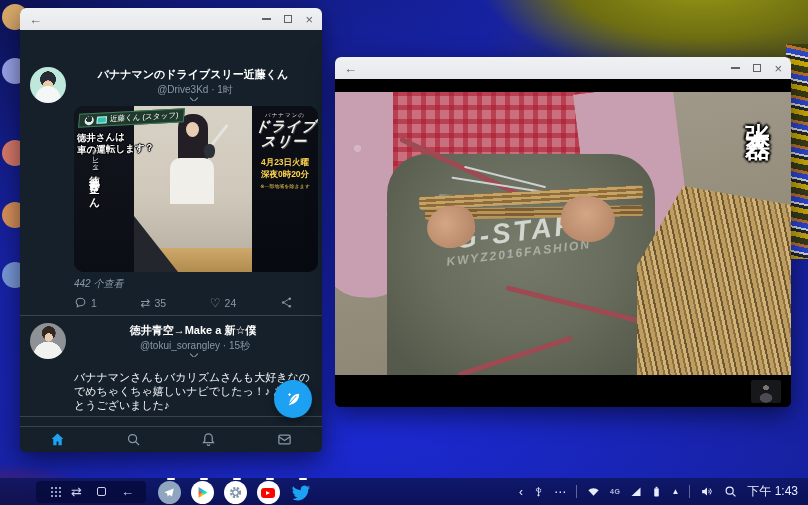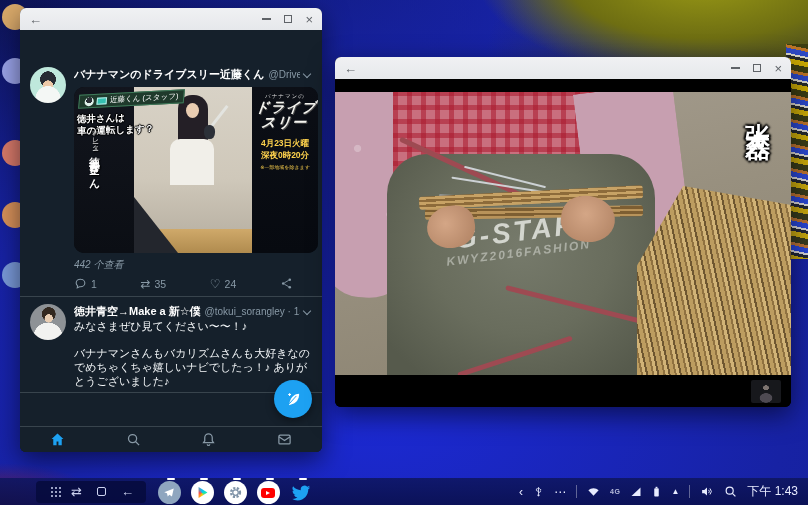--- a/index.html
+++ b/index.html
@@ -42,21 +42,21 @@
       radial-gradient(circle at 50% 88%, #f4f7f5 0 34%, transparent 35%),
       radial-gradient(circle at 50% 52%, #edc9a8 0 20%, transparent 21%),
       radial-gradient(circle at 50% 34%, #272b33 0 26%, transparent 27%),
       #bfe8dc; }
   .av2 { background:
       radial-gradient(circle at 50% 92%, #f2f2f0 0 38%, transparent 39%),
       radial-gradient(circle at 52% 40%, #e9cdb2 0 14%, transparent 15%),
       radial-gradient(circle at 52% 28%, #33281f 0 21%, transparent 22%),
       #8e9296; }
   .t-body { flex:1; min-width:0; }
-  .t-head { font-size:11px; line-height:15px; white-space:nowrap; overflow:hidden; display:flex; align-items:center; }
+  .t-head { font-size:11px; line-height:15px; white-space:nowrap; overflow:hidden; display:flex; align-items:center;flex-direction:column; }
   .t-name { font-weight:700; color:#fff; }
   .t-meta { color:#8899a6; margin-left:4px; font-size:10px; flex:1; overflow:hidden; }
   .t-chev { width:6px; height:6px; border-right:1.5px solid #8899a6; border-bottom:1.5px solid #8899a6; transform:rotate(45deg); margin:-2px 2px 0 4px; flex:0 0 6px; }
   .t-text { font-size:11px; line-height:14px; color:#f5f8fa; }
   .t-text .link { color:#1da1f2; }
   .t-gap { height:13px; }
 
   
   .t-media { position:relative; width:244px; height:166px; margin-top:5px; border-radius:10px; overflow:hidden; background:#05070c; }
   .tm-left { position:absolute; left:0; top:0; width:60px; height:100%; background:linear-gradient(180deg,#12151d,#0b0e14); }
@@ -262,21 +262,20 @@
 
         <article class="tweet">
           <div class="t-avatar av2"></div>
           <div class="t-body">
             <div class="t-head">
               <span class="t-name">徳井青空→Make a 新☆僕</span>
               <span class="t-meta">@tokui_sorangley · 15秒</span>
               <span class="t-chev"></span>
             </div>
             <div class="t-text">
-              <div><span>みなさまぜひ見てください〜〜！♪</span></div>
               <div class="t-gap"></div>
               <div><span>バナナマンさんもバカリズムさんも大好きなのでめちゃくちゃ嬉しいナビでしたっ！♪ ありがとうございました♪</span></div>
 
             </div>
           </div>
         </article>
 
       </div>
 
       <button class="tw-fab">

